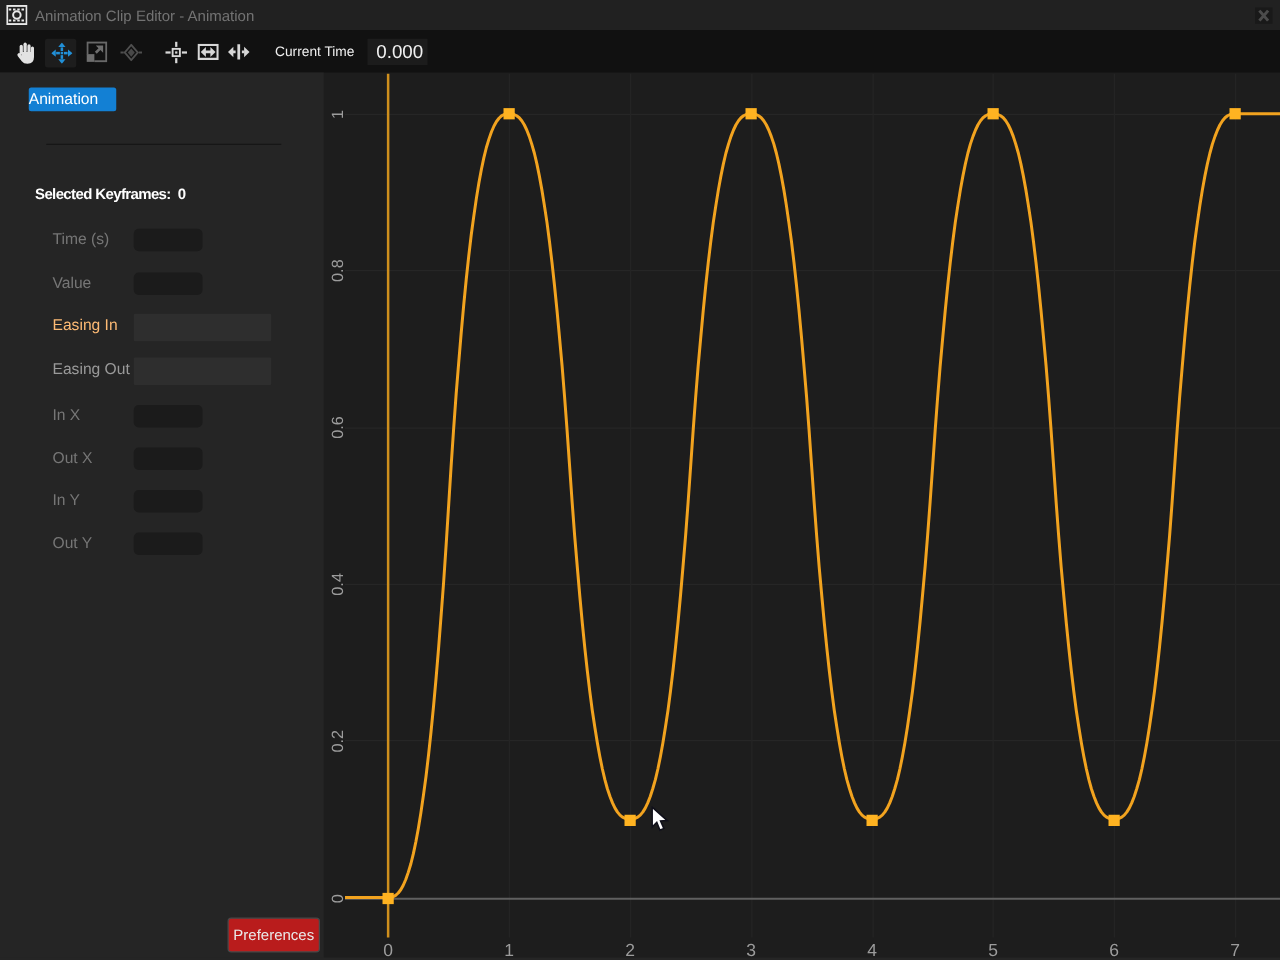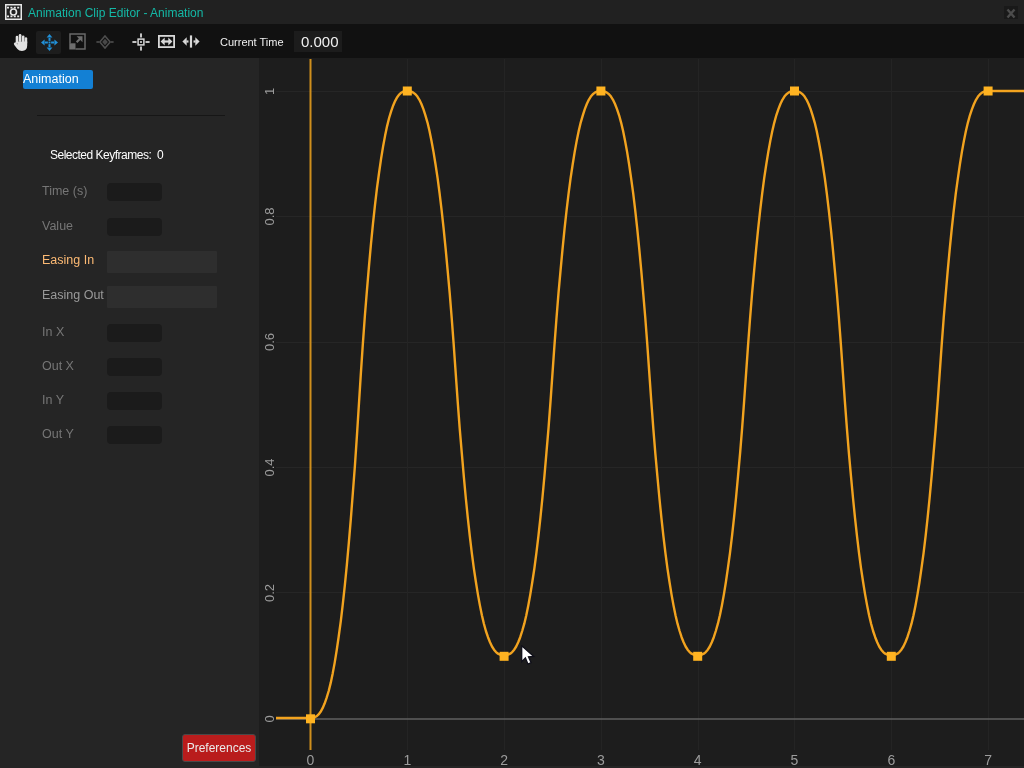--- a/index.html
+++ b/index.html
@@ -1,27 +1,27 @@
 <!DOCTYPE html>
 <html><head><meta charset="utf-8"><style>
 *{margin:0;padding:0;box-sizing:border-box}
 html,body{width:1024px;height:768px;overflow:hidden;background:#1d1d1d;
 font-family:"Liberation Sans",sans-serif;}
 #app{position:relative;width:1024px;height:768px}
 .abs{position:absolute}
 #titlebar{left:0;top:0;width:1024px;height:24px;background:#212121}
-#titletext{left:28px;top:6px;font-size:12px;color:#14b8a6}
+#titletext{left:28px;top:6px;font-size:12px;color:#737373}
 #closebtn{left:1004px;top:6px;width:14px;height:13px;background:#191919}
 #toolbar{left:0;top:24px;width:1024px;height:34px;background:#111111}
 #movetile{left:36px;top:31px;width:25px;height:23px;background:#1d1d1d;border-radius:2px}
 #panel{left:0;top:58px;width:259px;height:710px;background:#252525}
 #tab{left:23px;top:70px;width:70px;height:19px;background:#1380d4;border-radius:2px;
 color:#fff;font-size:12.5px;text-align:left;line-height:19px}
 #sep{left:37px;top:115px;width:188px;height:1px;background:#161616}
-#selkf{left:50px;top:148px;font-size:12px;font-weight:normal;letter-spacing:-0.5px;color:#fff}
+#selkf{left:28px;top:148px;font-size:12px;font-weight:bold;letter-spacing:-0.5px;color:#fff}
 .flabel{font-size:12.5px;color:#767676}
 .sinput{left:107px;width:55px;height:18px;background:#1b1b1b;border-radius:4px}
 .winput{left:107px;width:110px;height:22px;background:#2e2e2e;border-radius:1px}
 #prefs{left:182px;top:734px;width:74px;height:28px;background:#b91c1c;border:1px solid #484848;
 border-radius:3px;color:#eaeaea;font-size:12px;text-align:center;line-height:26px}
 #ctlabel{left:220px;top:36px;font-size:11px;color:#f0f0f0}
 #ctinput{left:294px;top:31px;width:48px;height:21px;background:#1c1c1c;color:#f0f0f0;
 font-size:15px;line-height:21px;padding-left:7px}
 #tooltip{left:534px;top:666px;width:194px;height:21px;background:#9e9e9e;border:1px solid #b8b8b8;
 border-radius:2px;color:#0a0a0a;font-size:11px;line-height:19px;padding-left:7px;text-shadow:0 0 0.6px #222;white-space:nowrap}

